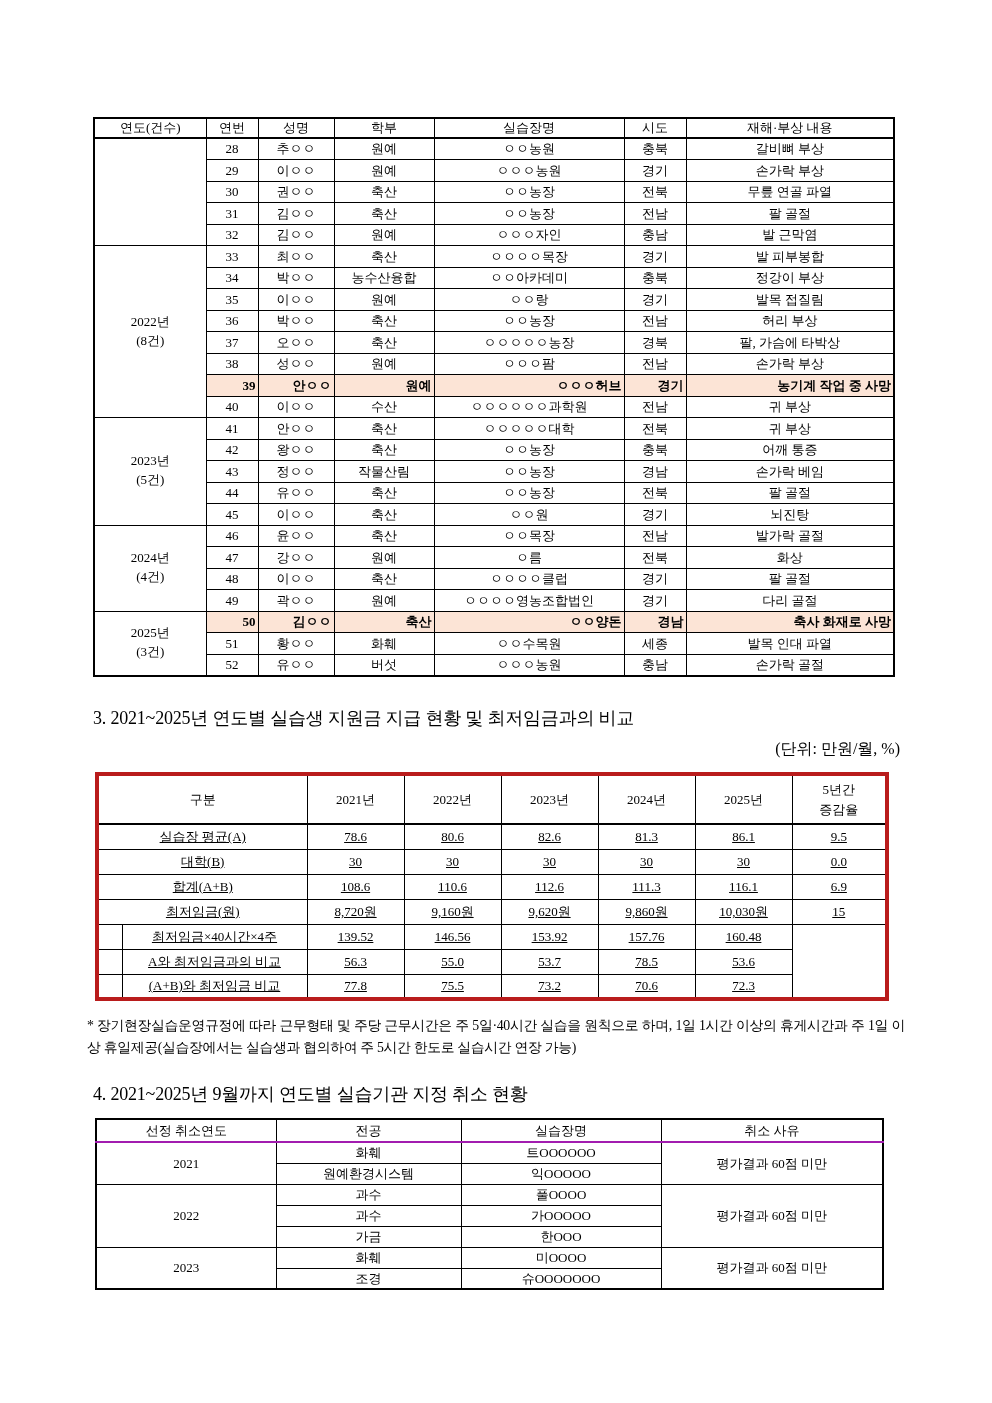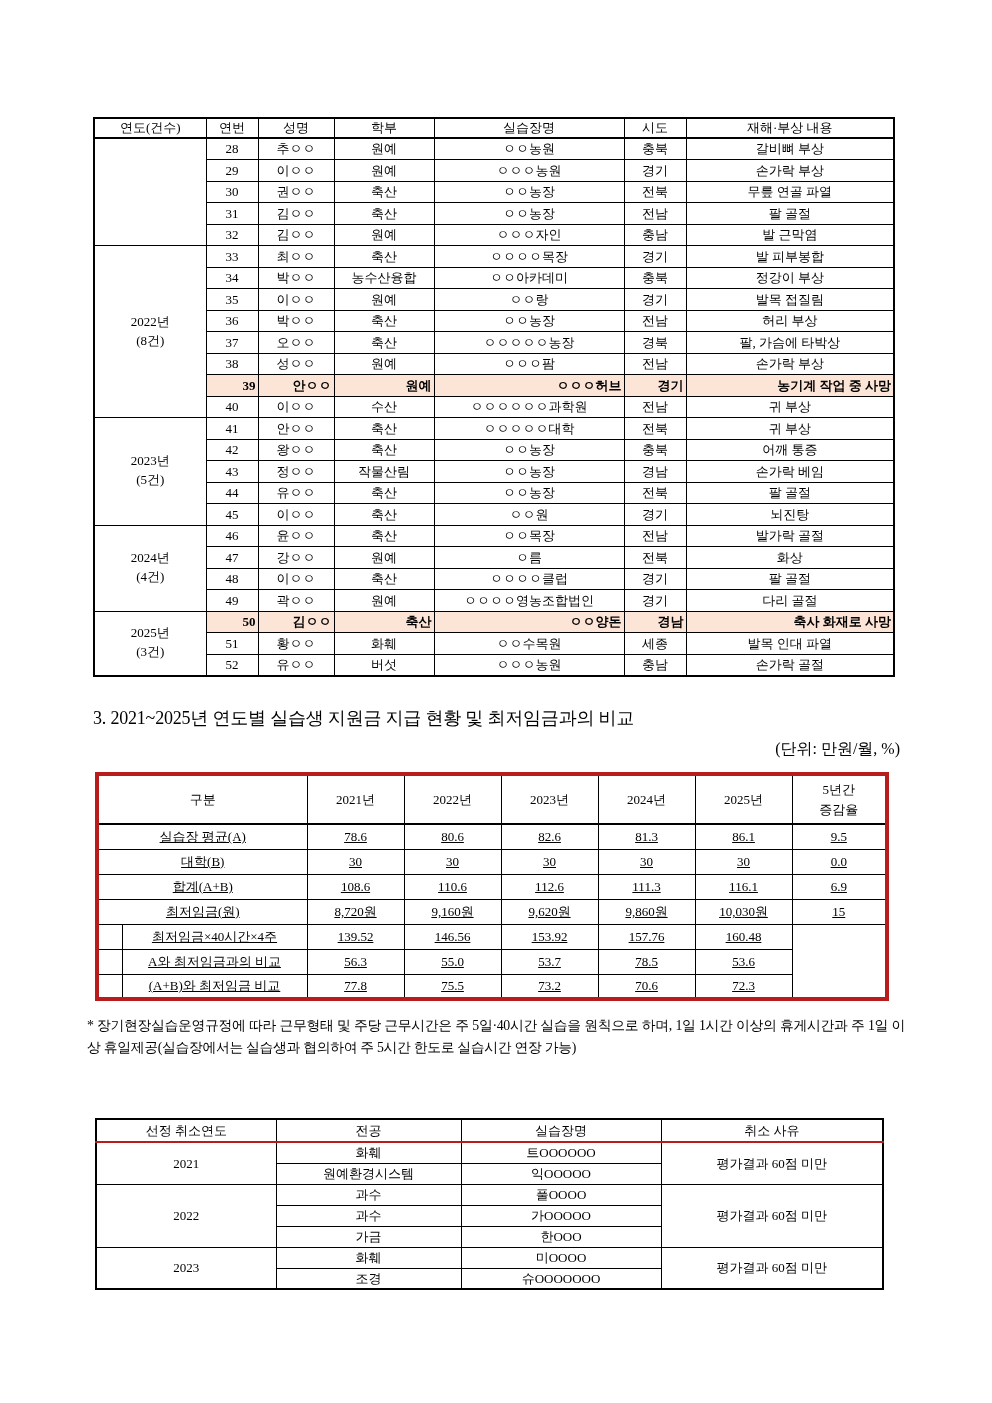--- a/index.html
+++ b/index.html
@@ -26,21 +26,21 @@
   .t1 .year-cell { line-height:1.45; }
   .hl td:not(.year-cell) { background:var(--hl,#fce4d6); font-weight:bold;text-align:right; }
 
   
   .t2 { position:absolute; left:95px; top:772px; width:790px; border:4px solid #b91c1c; }
   .t2 thead td { height:50px; border-bottom:2.5px solid #000; line-height:1.5; }
   .t2 tbody td { height:25px;text-decoration:underline; }
 
   
   .t3 { position:absolute; left:95px; top:1118px; width:787px; border:2px solid #000; }
-  .t3 thead td { height:23px; border-bottom:2px solid #b91c1c; }
+  .t3 thead td { height:23px; border-bottom:2px solid #a21caf; }
   .t3 tbody td { height:21px; }
 
   .sec-title { position:absolute; font-size:18px; letter-spacing:-0.2px; white-space:nowrap; }
   .sec3 { left:93px; top:706px; }
   .sec4 { left:93px; top:1082px; }
   .unit-note { position:absolute; right:92px; top:739px; font-size:16px; }
   .footnote {
     position:absolute; left:87px; top:1002px; width:818px;
     font-size:13.8px; line-height:1.62; text-align:justify; letter-spacing:-0.3px;margin-top:13px;
   }
@@ -368,20 +368,21 @@
           <td>75.5</td>
           <td>73.2</td>
           <td>70.6</td>
           <td>72.3</td>
         </tr>
       </tbody>
   </table>
 
   <div class="footnote">* 장기현장실습운영규정에 따라 근무형태 및 주당 근무시간은 주 5일·40시간 실습을 원칙으로 하며, 1일 1시간 이상의 휴게시간과 주 1일 이상 휴일제공(실습장에서는 실습생과 협의하여 주 5시간 한도로 실습시간 연장 가능)</div>
 
+  <div class="sec-title sec4">4. 2021~2025년 9월까지 연도별 실습기관 지정 취소 현황</div>
 
   <table class="t3">
     <colgroup>
       <col style="width:180px">
         <col style="width:185px">
         <col style="width:200px">
         <col style="width:222px">
     </colgroup>
     <thead>
       <tr>

